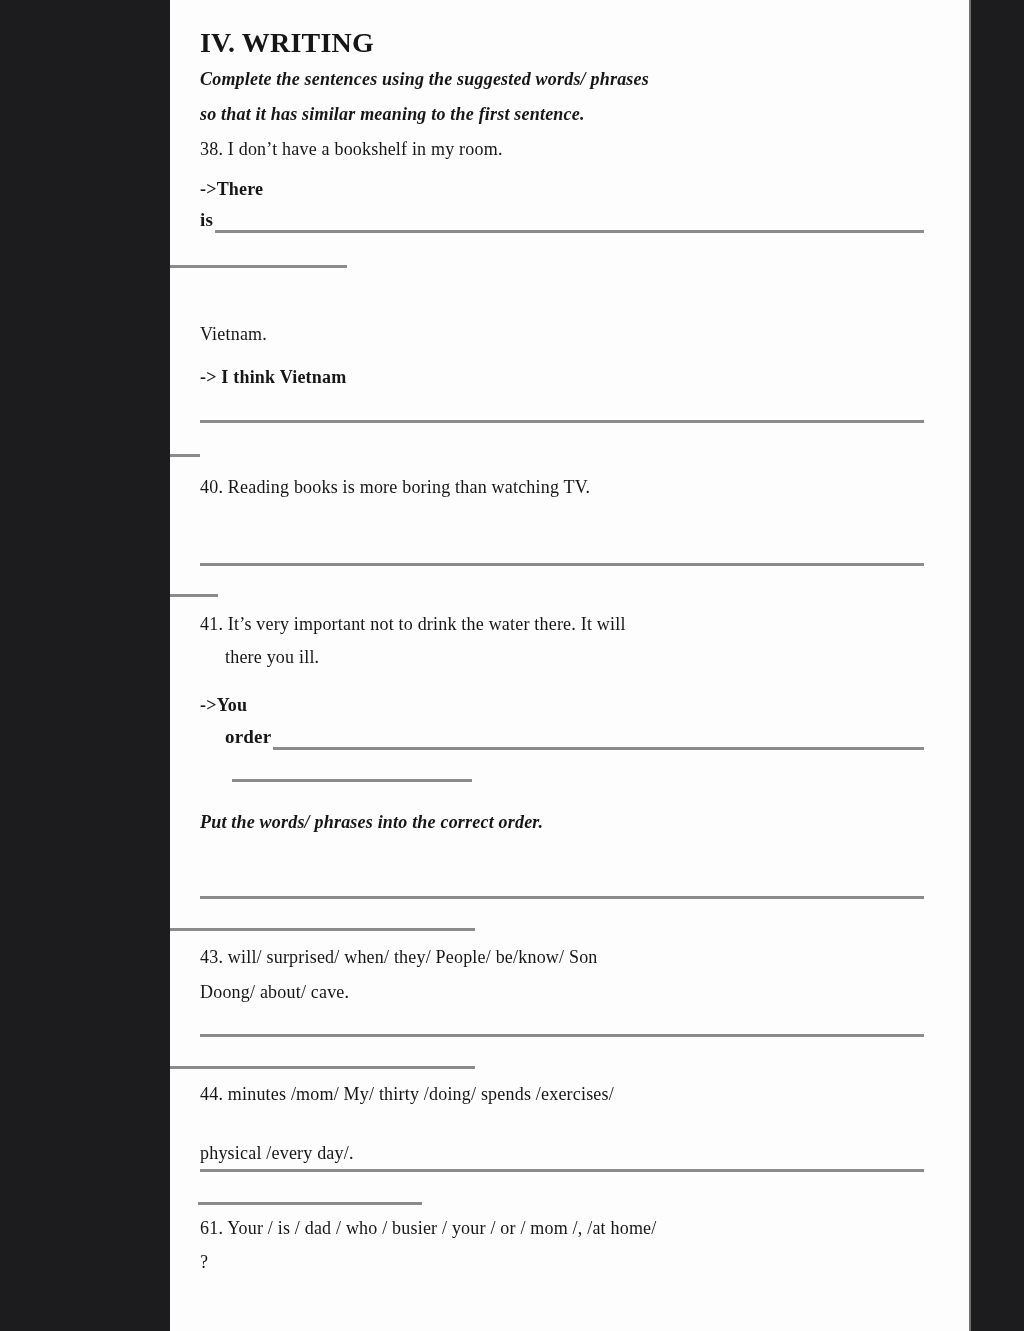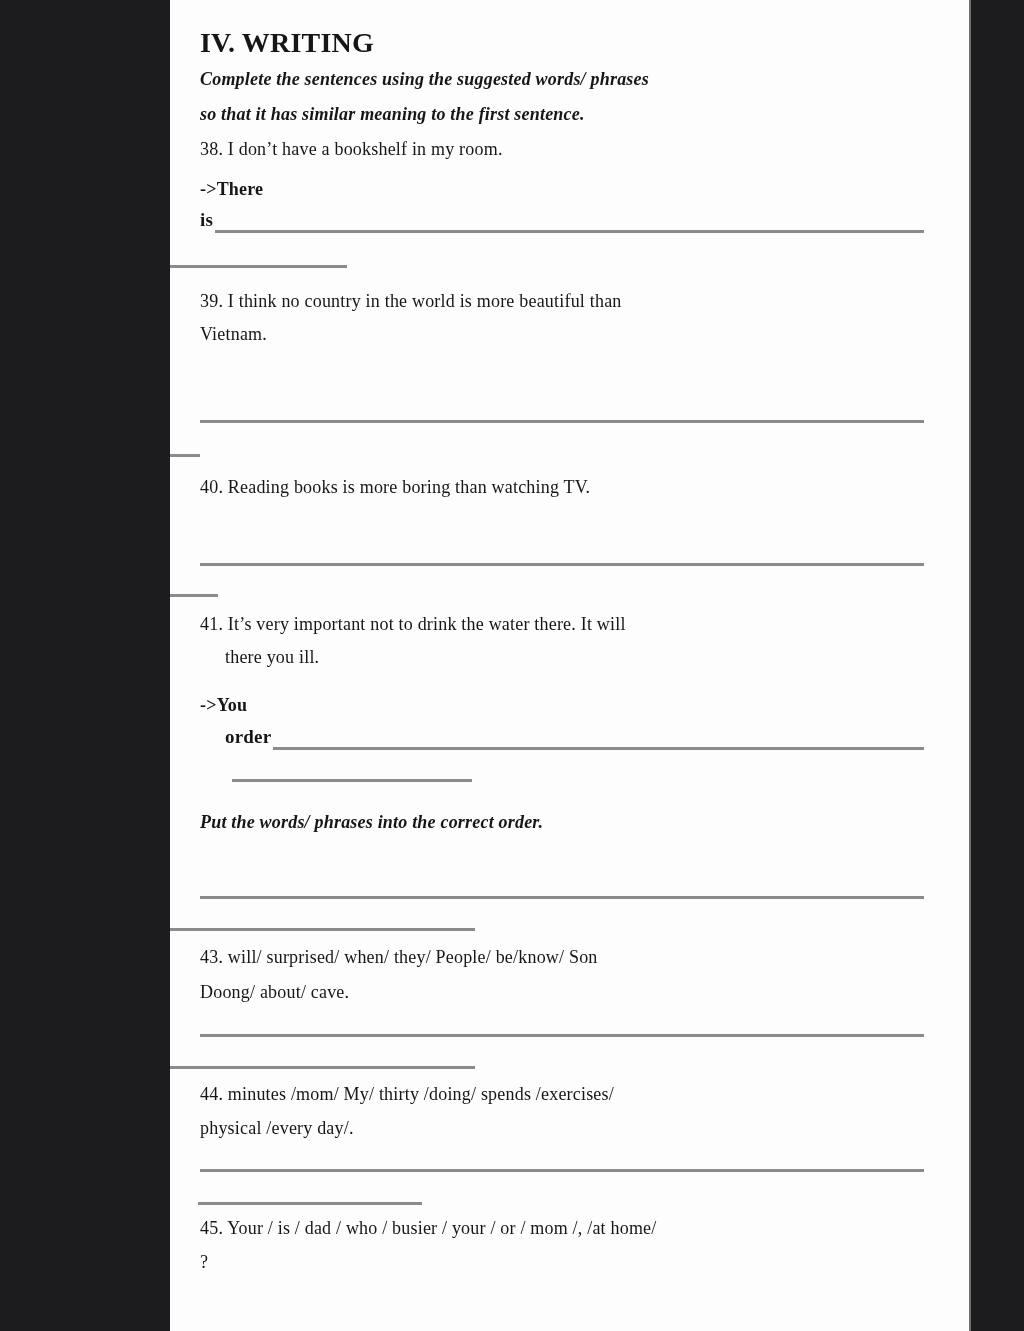--- a/index.html
+++ b/index.html
@@ -93,23 +93,23 @@
     <div class="ln" style="top:133px">38. I don’t have a bookshelf in my room.</div>
 
     <div class="ln bold" style="top:173px">-&gt;There</div>
 
     <div class="blank-row" style="top:203px; height:33px">
       <span class="lbl">is</span>
       <span class="fill"></span>
     </div>
     <div class="rule" style="top:265px; width:177px"></div>
 
-    <div class="ln" style="top:285px">39. I think no country in the world is more beautiful than</div>
     <div class="ln" style="top:318px">Vietnam.</div>
 
+    <div class="ln bold" style="top:361px">-&gt; I think Vietnam</div>
 
     <div class="rule full" style="top:420px"></div>
     <div class="rule" style="top:454px; width:30px"></div>
 
     <div class="ln" style="top:471px">40. Reading books is more boring than watching TV.</div>
 
     <div class="rule full" style="top:563px"></div>
     <div class="rule" style="top:594px; width:48px"></div>
 
     <div class="ln" style="top:608px">41. It’s very important not to drink the water there. It will</div>
@@ -129,22 +129,22 @@
     <div class="rule full" style="top:896px"></div>
     <div class="rule" style="top:928px; width:305px"></div>
 
     <div class="ln" style="top:941px">43.  will/ surprised/ when/ they/ People/ be/know/ Son</div>
     <div class="ln" style="top:976px">Doong/ about/ cave.</div>
 
     <div class="rule full" style="top:1034px"></div>
     <div class="rule" style="top:1066px; width:305px"></div>
 
     <div class="ln" style="top:1078px">44.  minutes /mom/ My/ thirty /doing/ spends /exercises/</div>
-    <div class="ln" style="top:1112px">physical /every day/.</div>
+    <div class="ln" style="top:1137px">physical /every day/.</div>
 
     <div class="rule full" style="top:1169px"></div>
     <div class="rule" style="top:1202px; left:28px; width:224px"></div>
 
-    <div class="ln" style="top:1212px">45. Your / is / dad / who / busier / your / or / mom /, /at home/</div>
+    <div class="ln" style="top:1212px">61. Your / is / dad / who / busier / your / or / mom /, /at home/</div>
     <div class="ln" style="top:1246px">?</div>
 
   </div>
 </div>
 
 </body></html>

